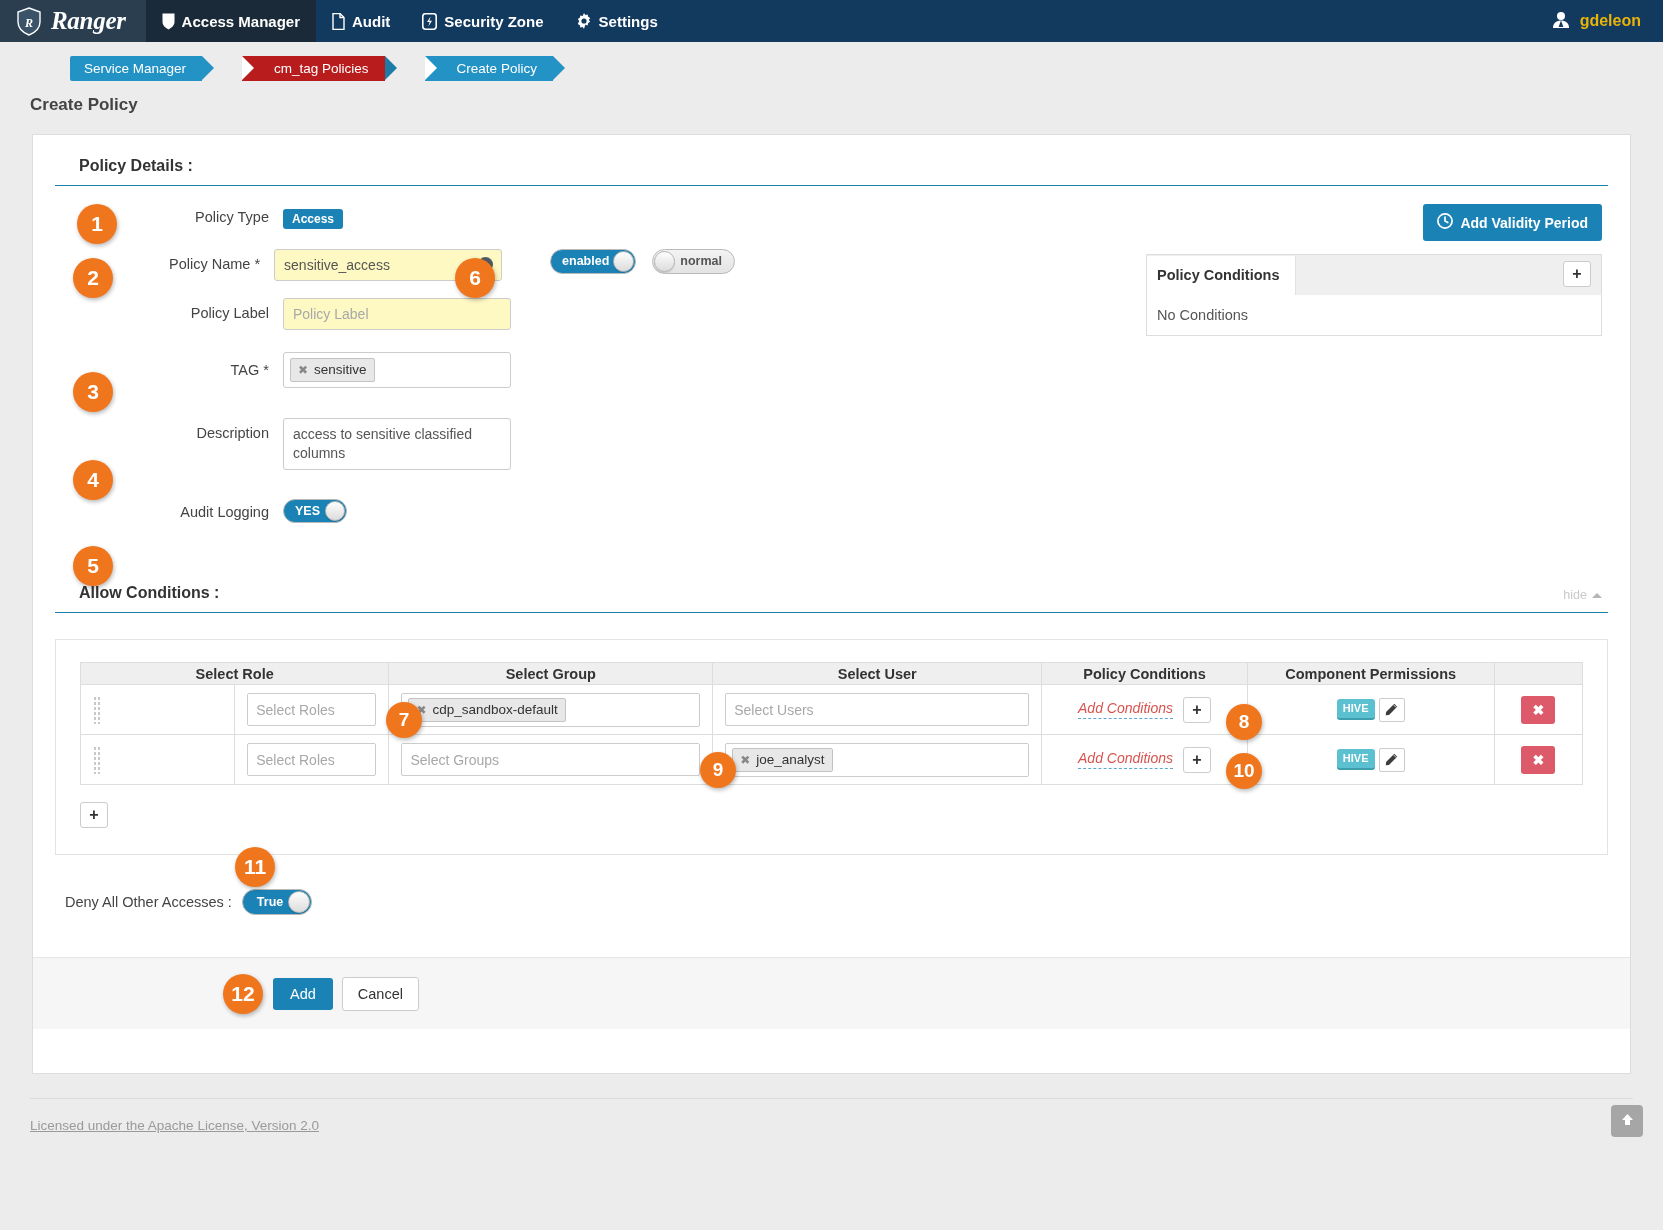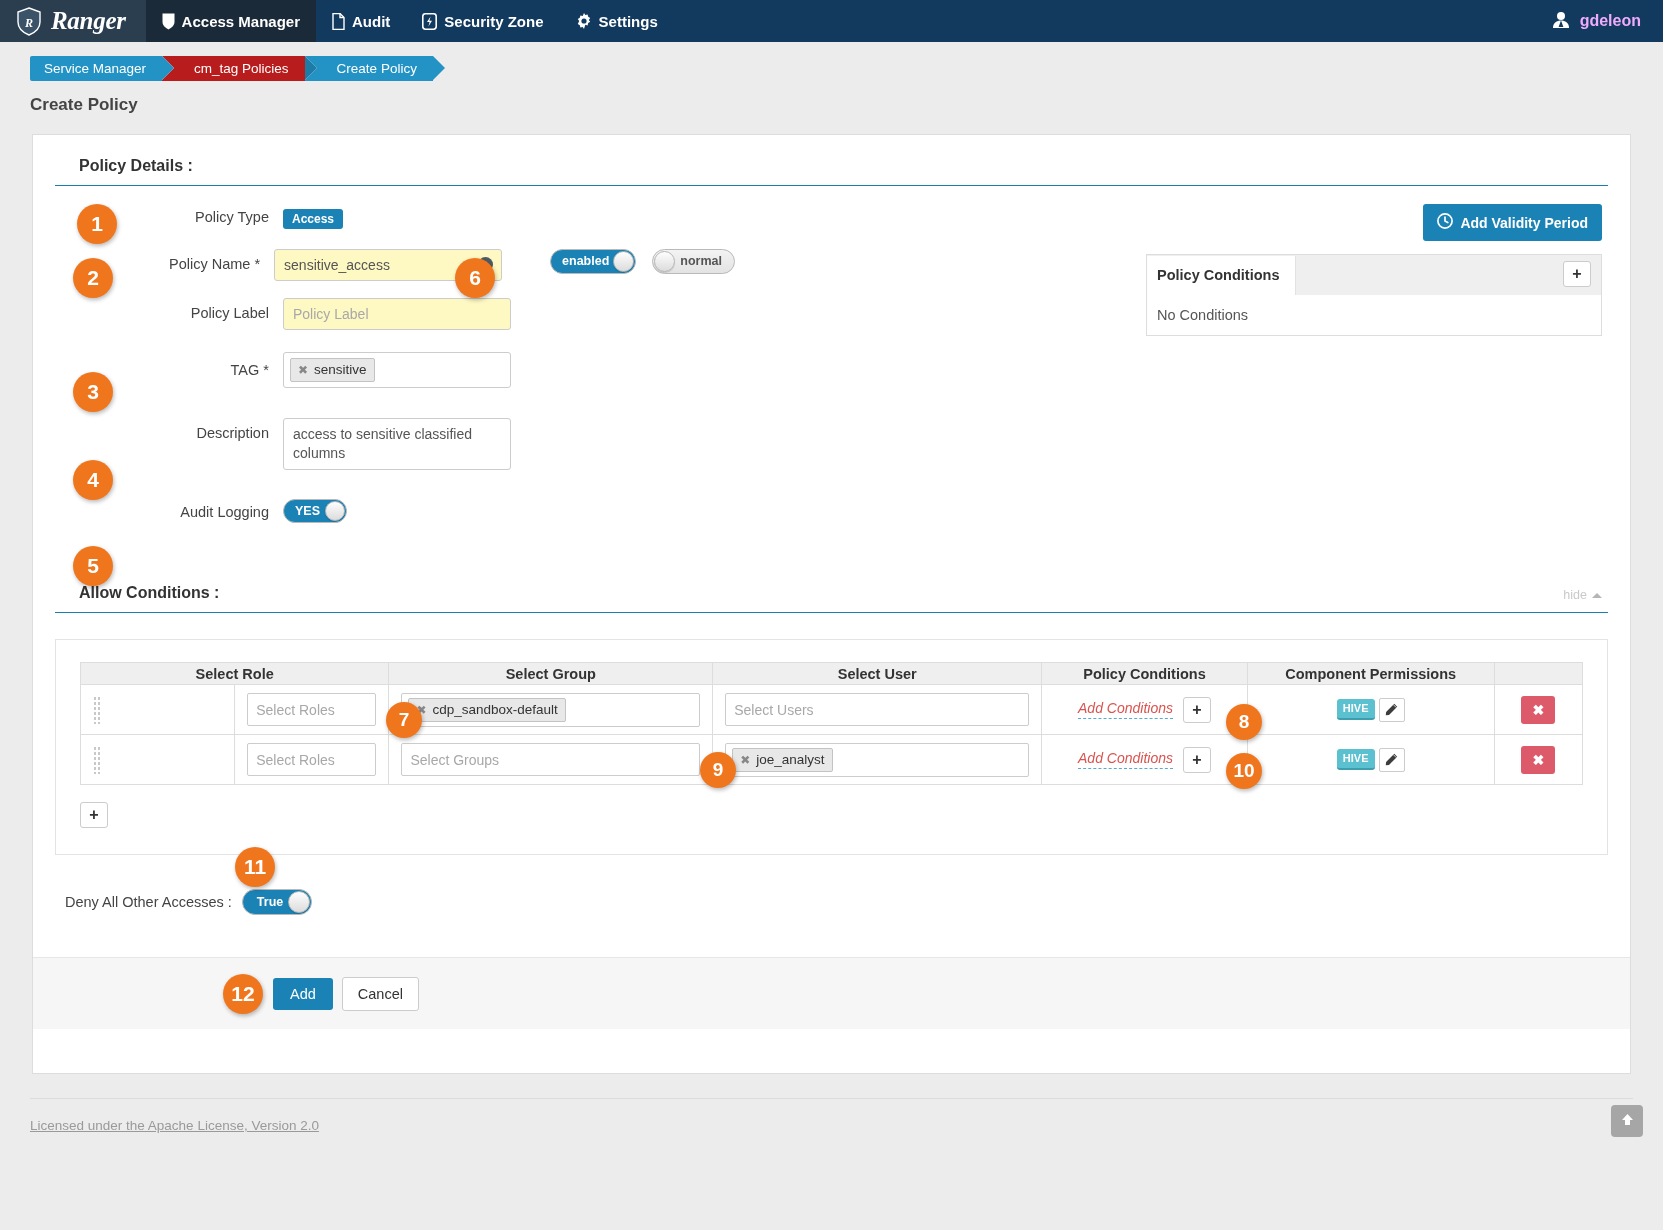--- a/index.html
+++ b/index.html
@@ -46,36 +46,37 @@
     font-size: 15px;
     gap: 7px;
     cursor: pointer;
     white-space: nowrap;
   }
   .nav-item.active { background: #1b2a38; }
   .nav-icon { display: flex; align-items: center; }
   .user-box {
     position: absolute; right: 22px; top: 0; bottom: 0;
     display: flex; align-items: center; gap: 9px;
-    color: #f0abfc; font-weight: bold; font-size: 16px;
+    color: #eab308; font-weight: bold; font-size: 16px;
     cursor: pointer;
   }
 
   
   .crumbwrap {
     padding: 14px 0 0 30px;
     height: 50px;
   }
   .crumbs { display: flex; height: 25px; }
   .crumb {
     position: relative;
     display: flex; align-items: center;
     color: #fff; font-size: 13.5px;
     padding: 0 16px 0 32px;
     cursor: pointer;
+    margin-left: 40px;
   }
   .crumb:first-child { padding-left: 14px; border-radius: 2px 0 0 2px; }
   .crumb.c1 { background: #2293c4; }
   .crumb.c2 { background: #b91c1c; }
   .crumb.c3 { background: #2293c4; }
   .crumb:after {
     content: ""; position: absolute; right: -12px; top: 0;
     width: 0; height: 0; z-index: 2;
     border-top: 12.5px solid transparent;
     border-bottom: 12.5px solid transparent;

